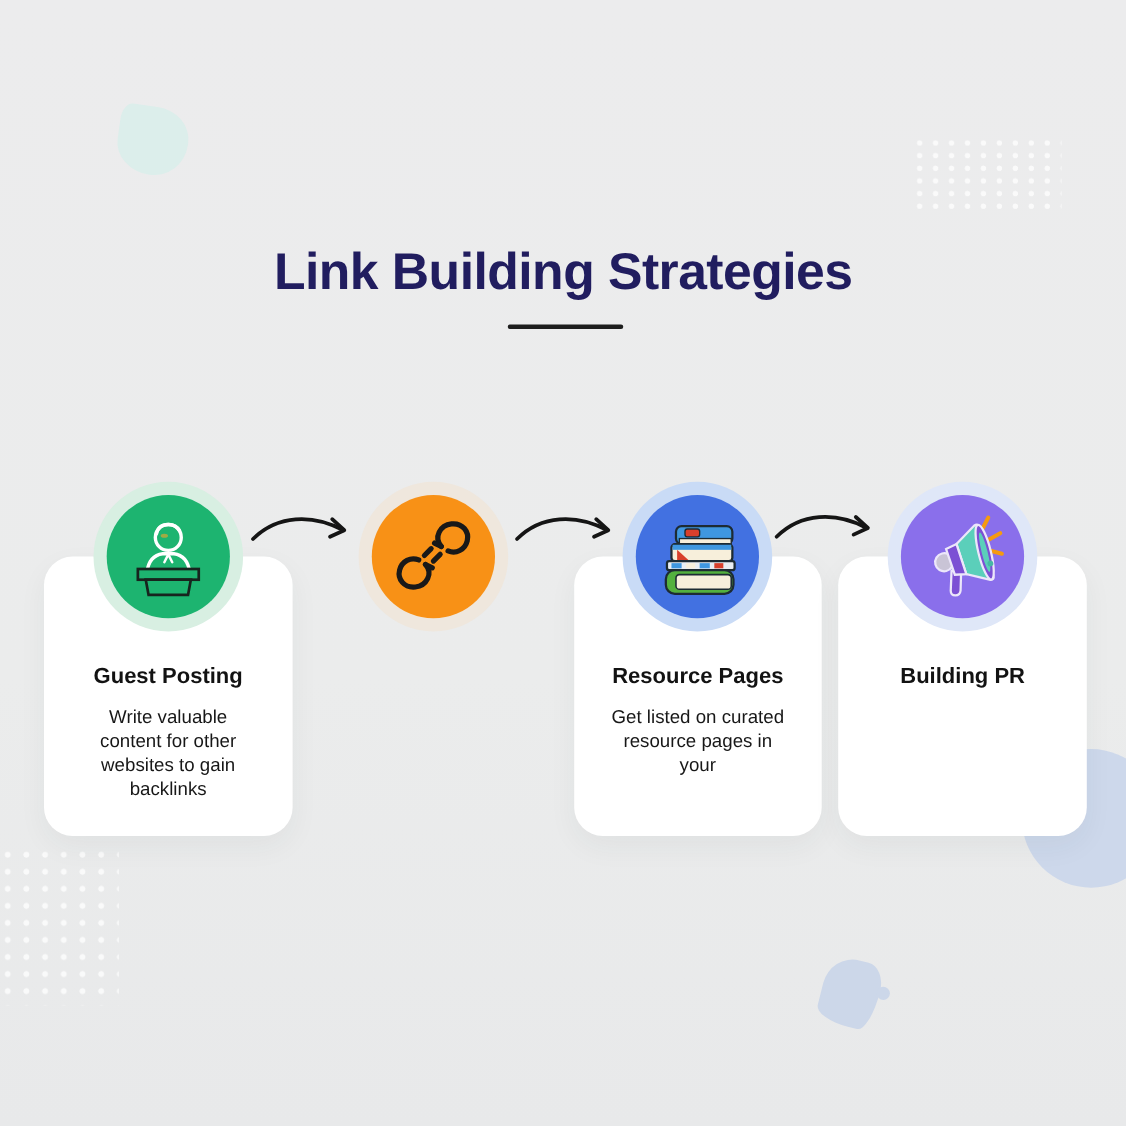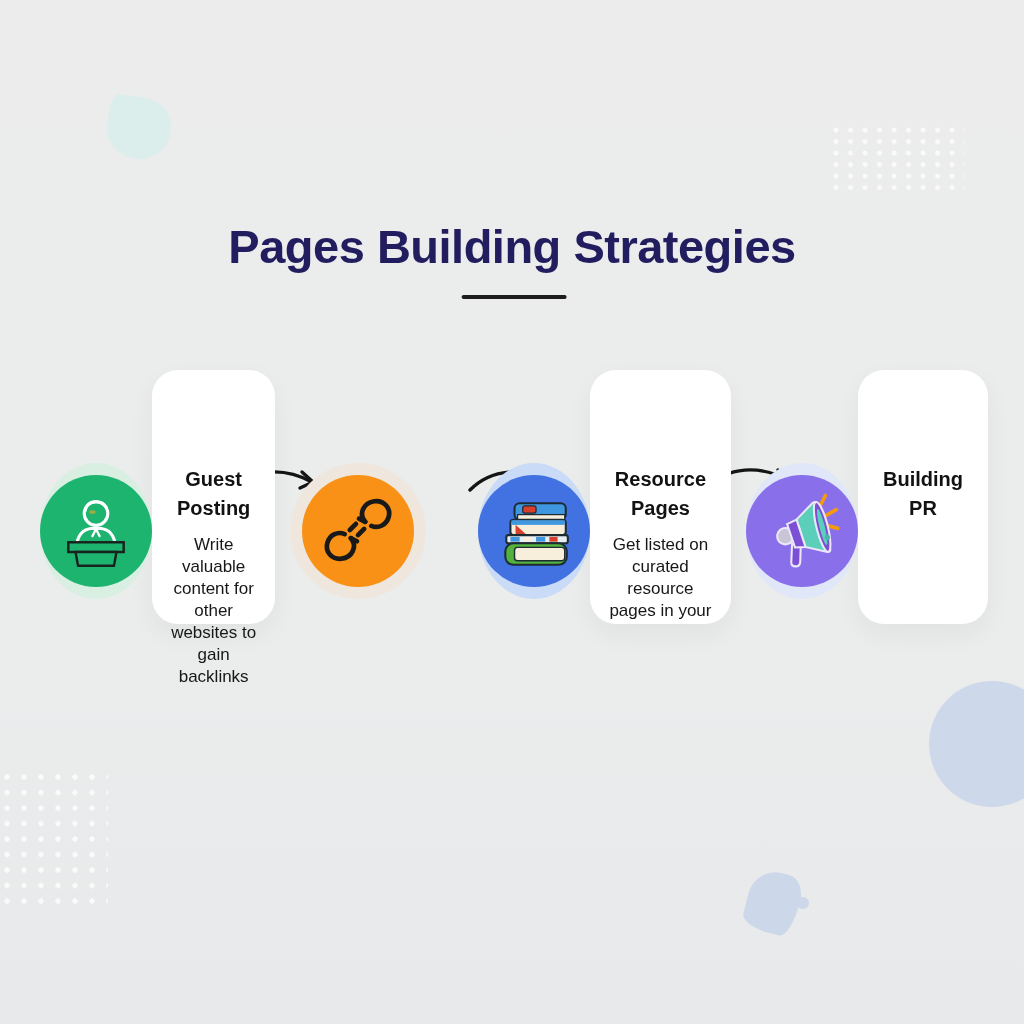--- a/index.html
+++ b/index.html
@@ -55,21 +55,21 @@
   .arrow{position:absolute;width:92px;height:36px;}
   .arrow-1{left:226px;top:461px;}
   .arrow-2{left:466px;top:461px;}
   .arrow-3{left:702px;top:459px;}
 
   
   .flow-row{
     position:absolute;left:40px;top:438px;width:948px;
     display:flex;gap:15px;
   }
-  .strategy{flex:1;display:flex;flex-direction:row;align-items:center;}
+  .strategy{flex:1;display:flex;flex-direction:column;align-items:center;}
   .halo{
     width:136px;height:136px;border-radius:50%;
     display:flex;align-items:center;justify-content:center;
     position:relative;z-index:2;
   }
   .circle{
     width:112px;height:112px;border-radius:50%;
     display:flex;align-items:center;justify-content:center;
   }
   .circle svg{display:block;}
@@ -95,21 +95,21 @@
 
 <div class="canvas">
 
   <div class="blob-top-left" style="background: rgb(220, 238, 235);"></div>
   <div class="grid-top-right"></div>
   <div class="grid-bottom-left"></div>
   <div class="circle-bottom-right" style="background: rgb(205, 216, 235);"></div>
   <div class="blob-bottom-right" style="background: rgb(204, 215, 233);"></div>
   <div class="dot-bottom-right" style="background: rgb(204, 215, 233);"></div>
 
-  <h1 class="title" style="color: rgb(33, 29, 95);">Pages Building Strategies</h1>
+  <h1 class="title" style="color: rgb(33, 29, 95);">Link Building Strategies</h1>
   <div class="title-underline" style="background: rgb(29, 29, 29);"></div>
 
   <svg class="arrow arrow-1" viewBox="0 0 92 36">
     <path d="M4,29 C26,7 58,6 86,21" fill="none" stroke="#151515" stroke-width="3.4" stroke-linecap="round"></path>
     <path d="M76,11 L87,21 L74,27" fill="none" stroke="#151515" stroke-width="3.4" stroke-linecap="round" stroke-linejoin="round"></path>
   </svg>
   <svg class="arrow arrow-2" viewBox="0 0 92 36">
     <path d="M4,29 C26,7 58,6 86,21" fill="none" stroke="#151515" stroke-width="3.4" stroke-linecap="round"></path>
     <path d="M76,11 L87,21 L74,27" fill="none" stroke="#151515" stroke-width="3.4" stroke-linecap="round" stroke-linejoin="round"></path>
   </svg>

